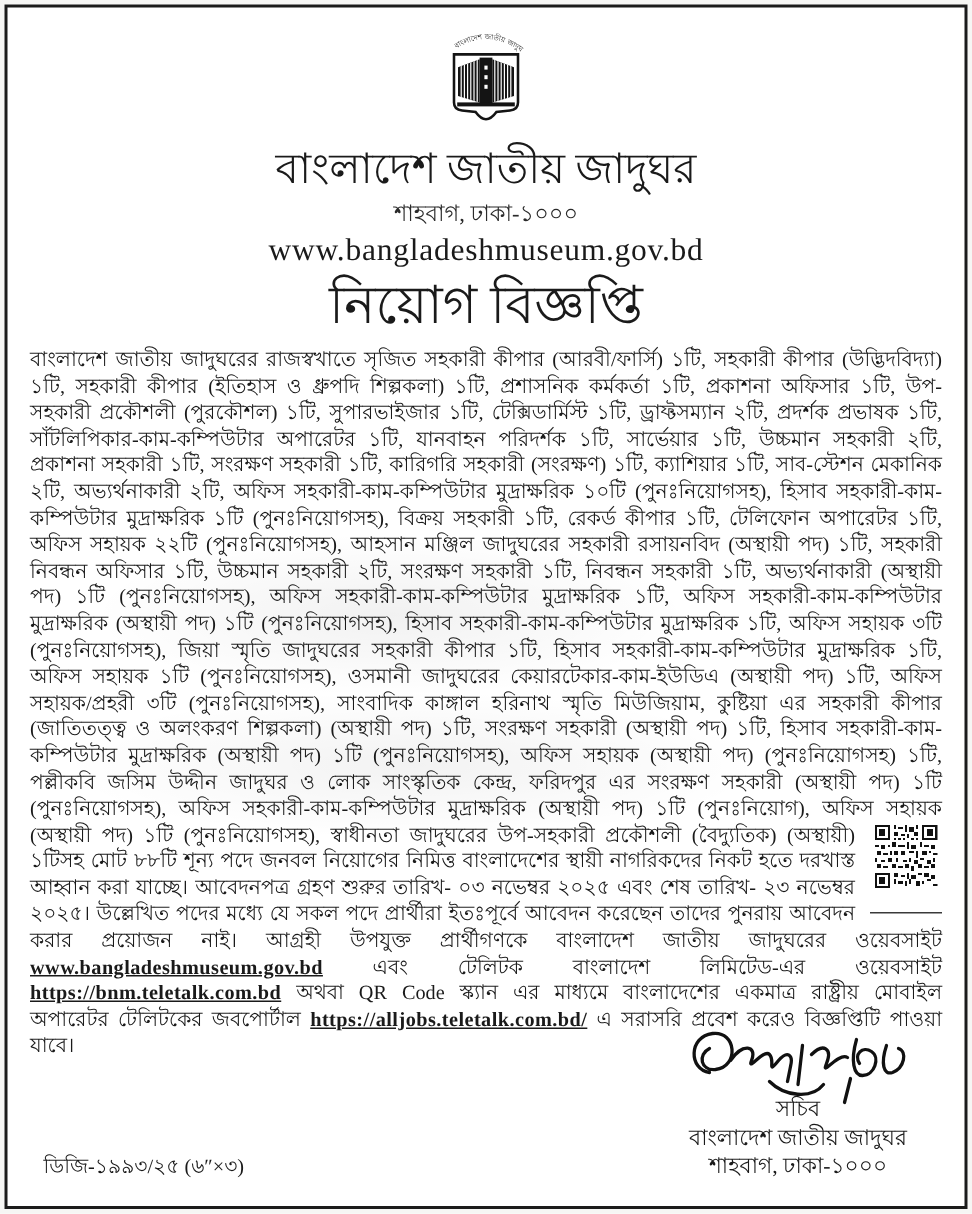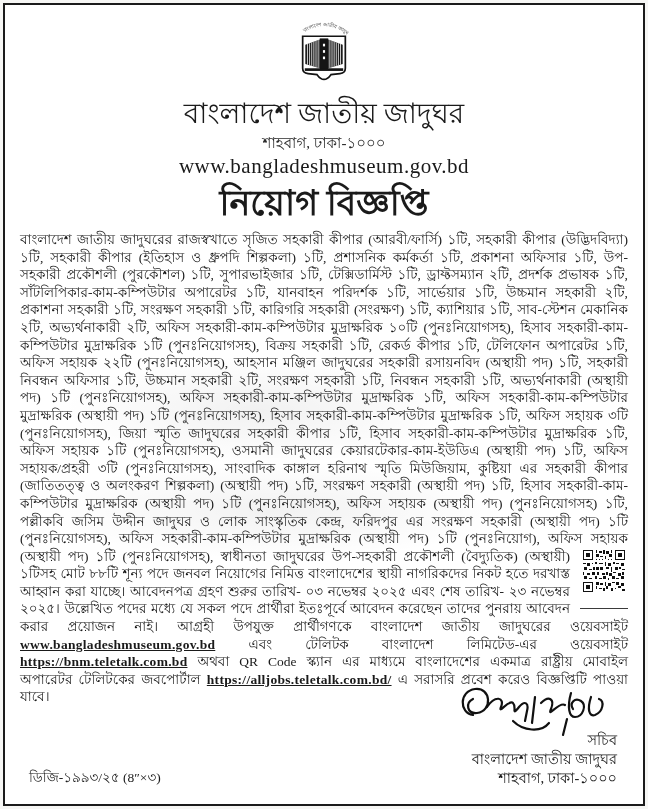--- a/index.html
+++ b/index.html
@@ -5,33 +5,33 @@
   html,body{margin:0;padding:0;background:#f6f6f4;}
   body{width:648px;height:809px;position:relative;font-family:"Liberation Serif","DejaVu Serif",serif;color:#1a1a1a;}
   .sheet{position:absolute;left:3px;top:3px;right:3px;bottom:3px;border:2px solid #1b1b1b;background:#ffffff;box-sizing:border-box;padding:8px 15px 6px 15px;overflow:hidden;}
   
   .hdr{text-align:center;}
   .logo{display:block;margin:4px auto 0 auto;}
   .org-name{font-size:28px;line-height:34px;font-weight:400;margin-top:2px;}
   .ministry{font-size:23px;line-height:29px;font-weight:400;}
   .addr{font-size:15px;line-height:20px;color:#2a2a2a;margin-top:2px;}
   .site{font-size:21px;line-height:26px;letter-spacing:0.5px;font-family:"Liberation Serif","DejaVu Serif",serif;}
-  .notice-title{font-size:35px;line-height:46px;font-weight:700;margin:2px 0 4px 0;}
+  .notice-title{font-size:35px;line-height:46px;font-weight:400;margin:2px 0 4px 0;}
   
   .para{font-size:13.5px;line-height:17.6px;text-align:justify;text-justify:inter-word;margin-top:4px;position:relative;z-index:2;}
   .para span{word-spacing:1px;}
   .link{font-family:"Liberation Serif","DejaVu Serif",serif;font-weight:700;text-decoration:underline;letter-spacing:0.3px;}
   .qr-wrap{float:right;width:48px;margin:2px 0 2px 10px;text-align:center;}
   .qr-rule{border-top:1.6px solid #3a3a3a;margin-top:12px;}
   
   .blob{position:absolute;z-index:1;pointer-events:none;border-radius:50%;}
   .b1{left:55px;top:350px;width:400px;height:110px;background:radial-gradient(ellipse at center,rgba(0,0,0,0.055),rgba(0,0,0,0) 70%);}
   .b2{left:35px;top:455px;width:470px;height:100px;background:radial-gradient(ellipse at center,rgba(0,0,0,0.05),rgba(0,0,0,0) 70%);}
   
-  .sig-block{position:absolute;right:26px;bottom:16px;text-align:right;font-size:14.5px;line-height:19px;z-index:3;}
+  .sig-block{position:absolute;right:26px;bottom:16px;text-align:center;font-size:14.5px;line-height:19px;z-index:3;}
   .sig-svg{display:block;margin:0 auto -6px auto;}
   .ref{position:absolute;left:24px;bottom:14px;font-size:13.5px;z-index:3;}
 </style>
 </head>
 <body>
 
 <div class="sheet">
 
   <div class="blob b1"></div>
   <div class="blob b2"></div>
@@ -179,15 +179,15 @@
         <path d="M144,22 C140,34 142,42 148,40 C156,37 158,26 152,24"></path>
         <path d="M66,46 C76,56 94,58 102,48"></path>
         <path d="M120,44 L116,60"></path>
       </g>
     </svg>
     <div>সচিব</div>
     <div>বাংলাদেশ জাতীয় জাদুঘর</div>
     <div>শাহবাগ, ঢাকা-১০০০</div>
   </div>
 
-  <div class="ref">ডিজি-১৯৯৩/২৫ (8″×৩)</div>
+  <div class="ref">ডিজি-১৯৯৩/২৫ (৬″×৩)</div>
 
 </div>
 
 </body></html>

